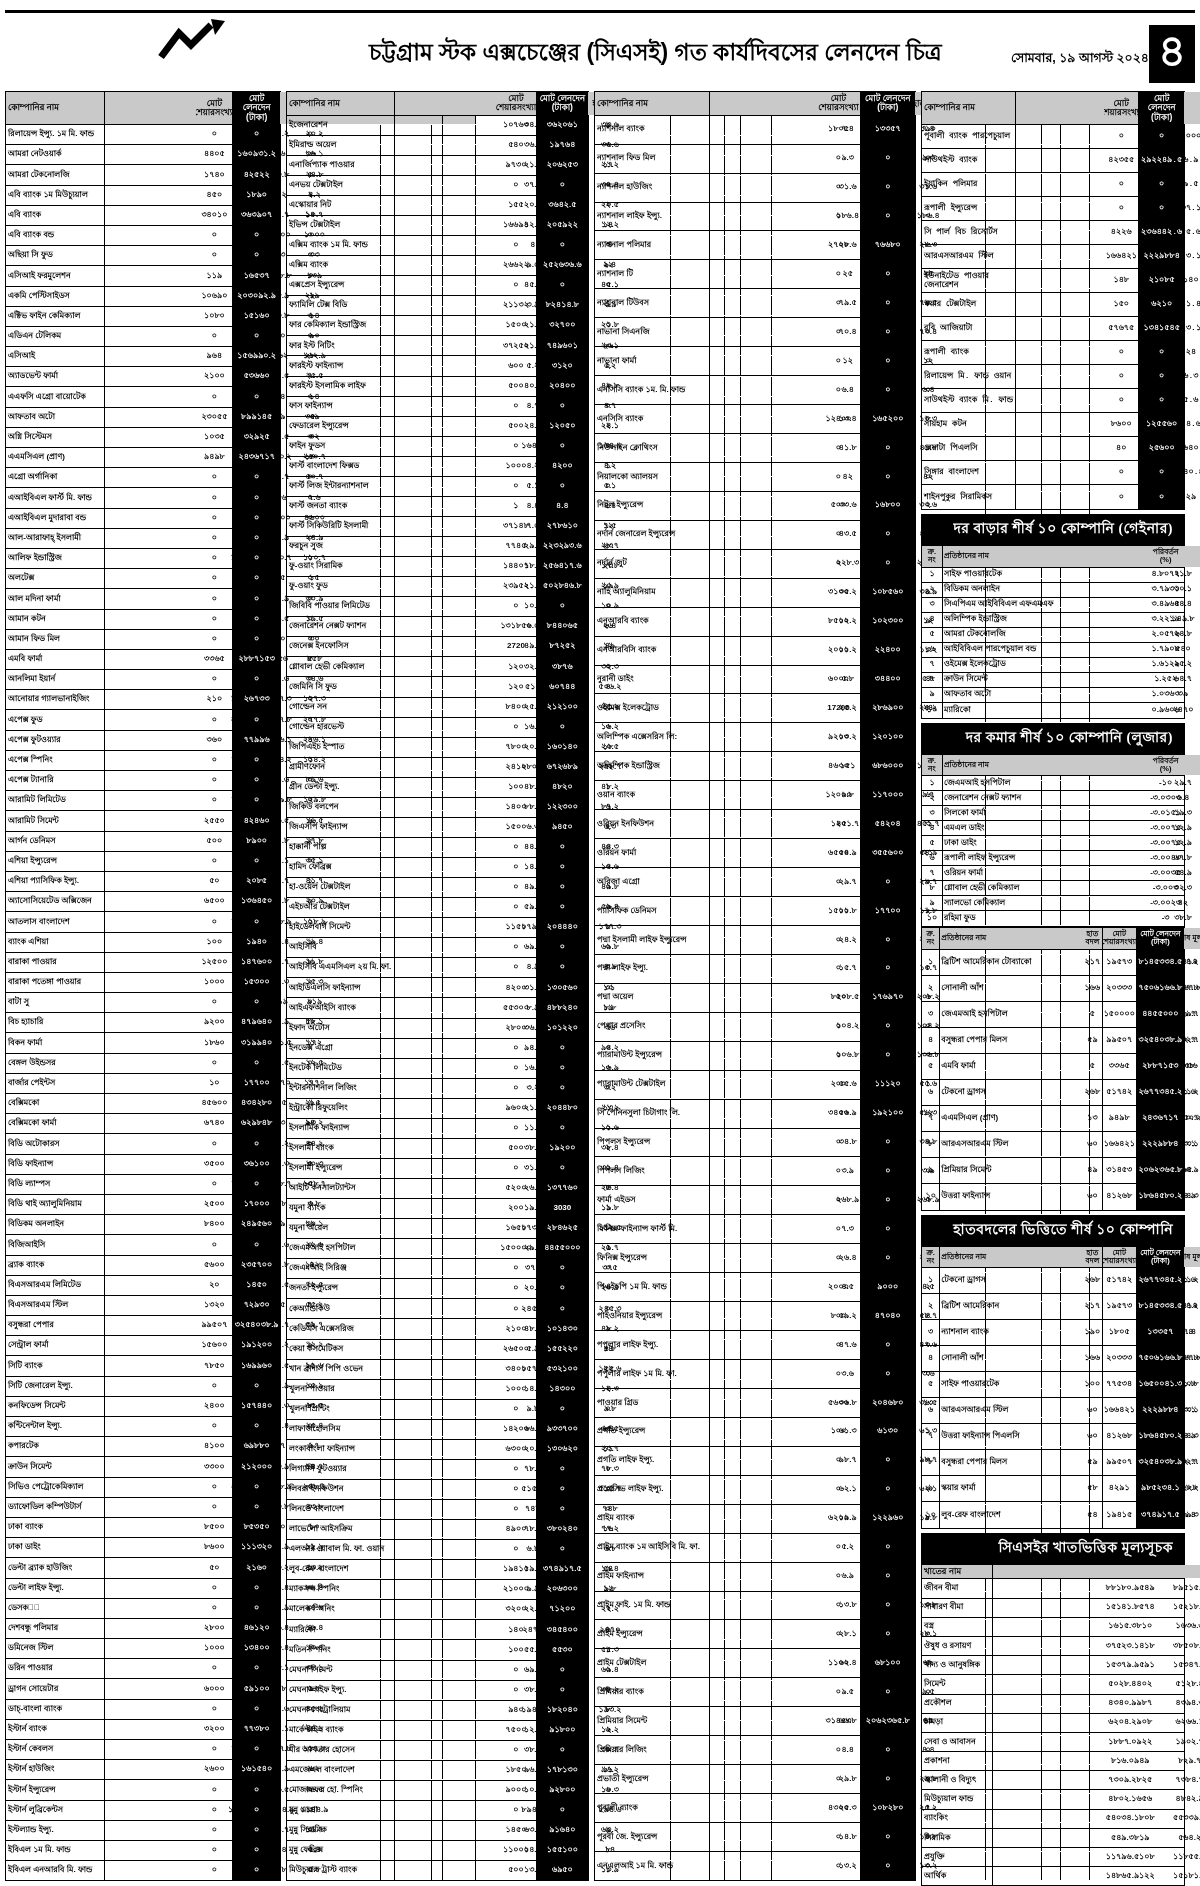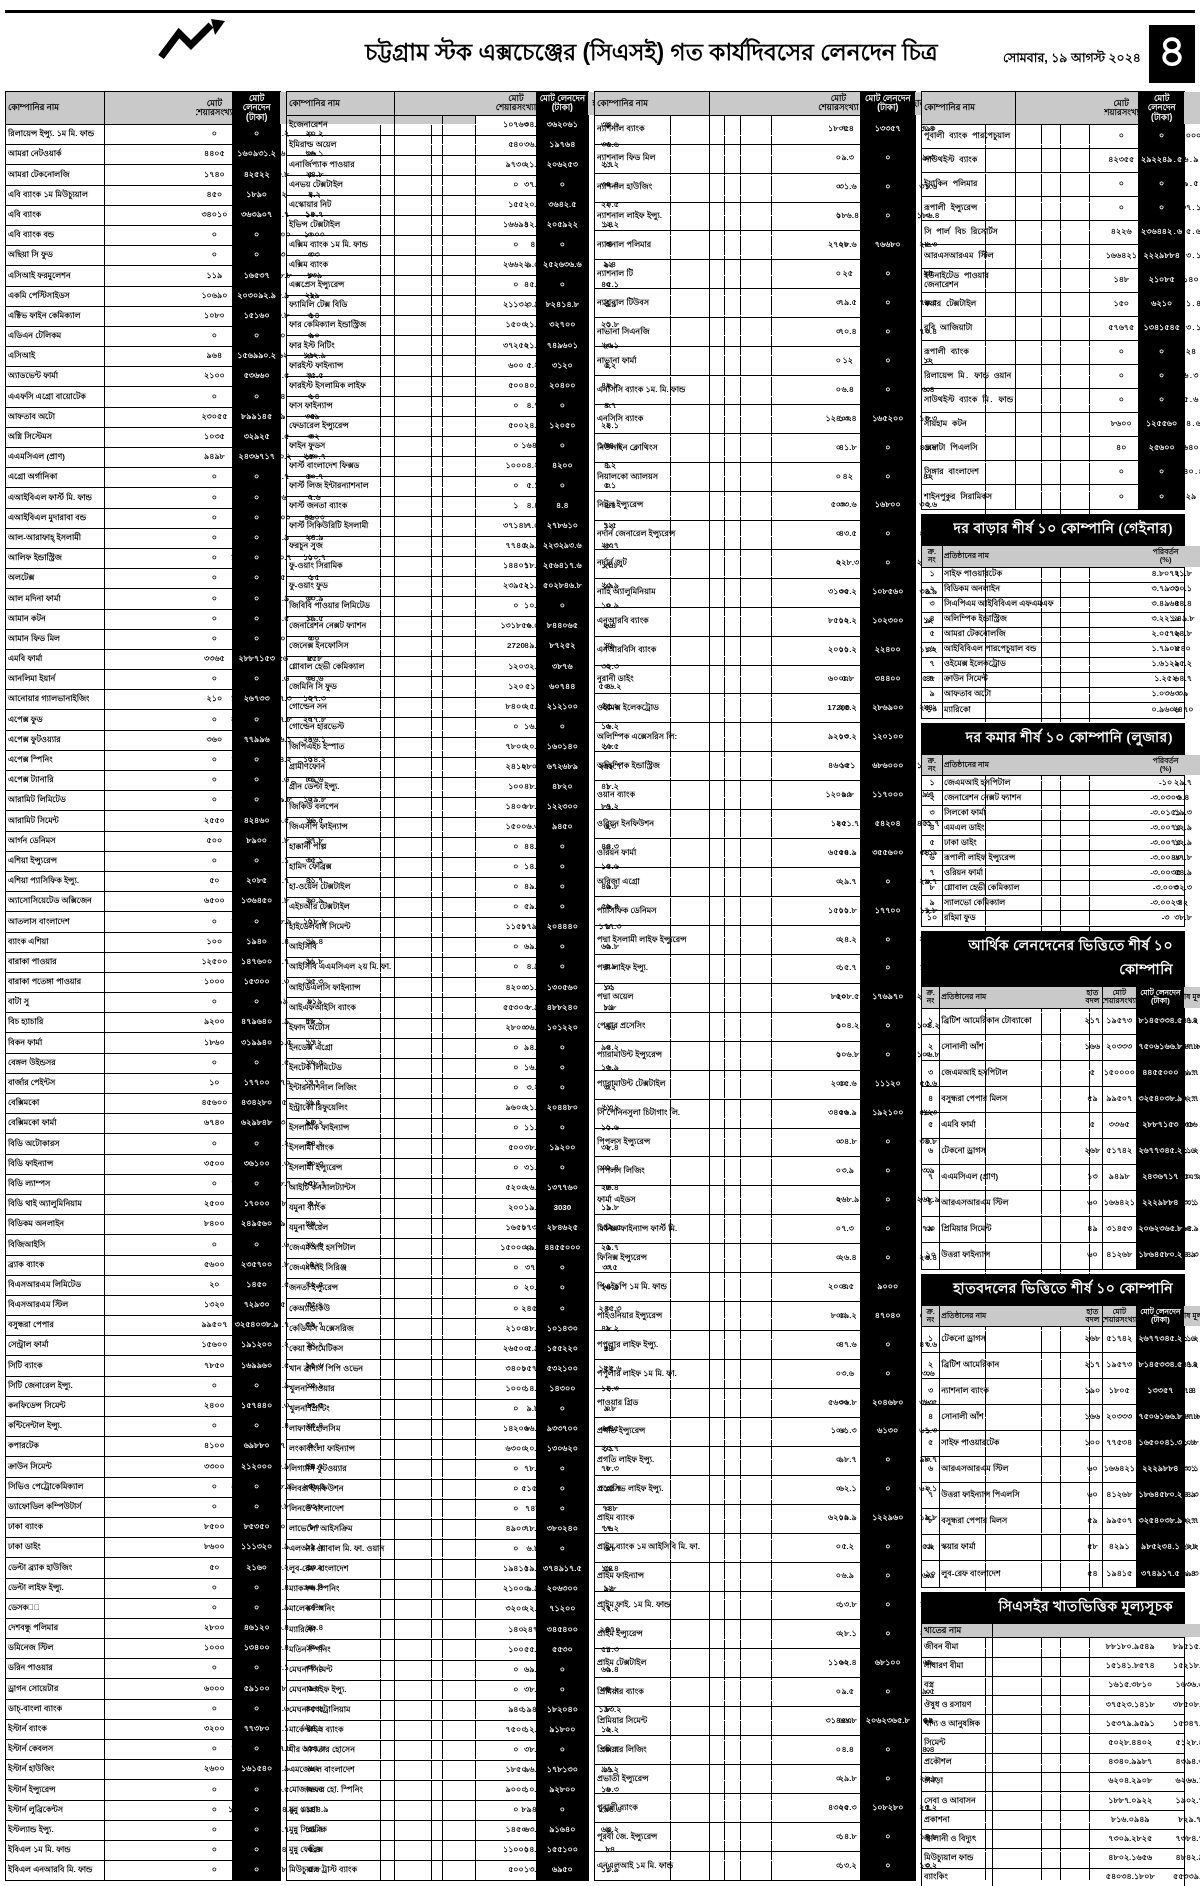--- a/index.html
+++ b/index.html
@@ -6,21 +6,21 @@
   .page{position:relative;width:1200px;height:1886px;background:#fff;margin:0 auto;
         font-family:"Liberation Sans","DejaVu Sans",sans-serif;color:#000;overflow:hidden;box-sizing:border-box;padding:6px 5px 4px 5px;}
   .topline{height:3px;background:#000;margin:4px 0 2px 0;}
   
   .hdr{display:flex;align-items:flex-end;height:72px;margin-bottom:4px;}
   .logo{position:relative;width:295px;height:66px;flex:0 0 auto;}
   .logo-text{position:absolute;left:2px;bottom:0;font-weight:900;font-size:27px;letter-spacing:-1px;
              font-family:"Liberation Serif","DejaVu Serif",serif;-webkit-text-stroke:1px #000;}
   .logo-arrow{position:absolute;left:150px;top:-2px;}
   .hdr-title{flex:1;text-align:center;font-size:23px;font-weight:800;padding-bottom:14px;}
-  .hdr-right{flex:0 0 auto;display:flex;align-items:flex-end;gap:8px;padding-bottom:4px;}
+  .hdr-right{flex:0 0 auto;display:flex;align-items:flex-end;padding-bottom:4px;}
   .hdr-date{font-size:12.5px;font-weight:700;padding-bottom:14px;}
   .pageno{width:46px;height:58px;background:#000;color:#fff;font-size:44px;font-weight:900;
           display:flex;align-items:center;justify-content:center;}
   
   .main{display:flex;gap:5px;height:1790px;}
   .ncol{display:flex;flex-direction:column;box-sizing:border-box;}
   .c1{width:276px;} .c2{width:303px;} .c3{width:322px;} .c4{width:264px;}
   
   .tbl{border:1px solid #000;display:flex;flex-direction:column;box-sizing:border-box;}
   .trow,.hrow{display:grid;box-sizing:border-box;border-bottom:1px solid #000;}
@@ -2589,21 +2589,20 @@
               <span class="cell c0">১০</span>
               <span class="cell c1">রহিমা ফুড</span>
               <span class="cell c2">৩৮.৮</span>
               <span class="cell c3">৪০</span>
               <span class="cell c4">-১.২</span>
               <span class="cell c5">-৩</span>
             </div>
           </div>
       </div>
 
-      <div class="sec-title">আর্থিক লেনদেনের ভিত্তিতে শীর্ষ ১০ কোম্পানি</div>
       <div class="tbl t-top">
         <div class="hrow g-top">
             <span class="cell c0">ক্র. নং</span>
             <span class="cell c1">প্রতিষ্ঠানের নাম</span>
             <span class="cell c2">সর্বোচ্চ মূল্য</span>
             <span class="cell c3">সর্বনিম্ন মূল্য</span>
             <span class="cell c4">সর্বশেষ মূল্য</span>
             <span class="cell c5">হাত বদল</span>
             <span class="cell c6">মোট শেয়ারসংখ্যা</span>
             <span class="cell c7">মোট লেনদেন (টাকা)</span>

